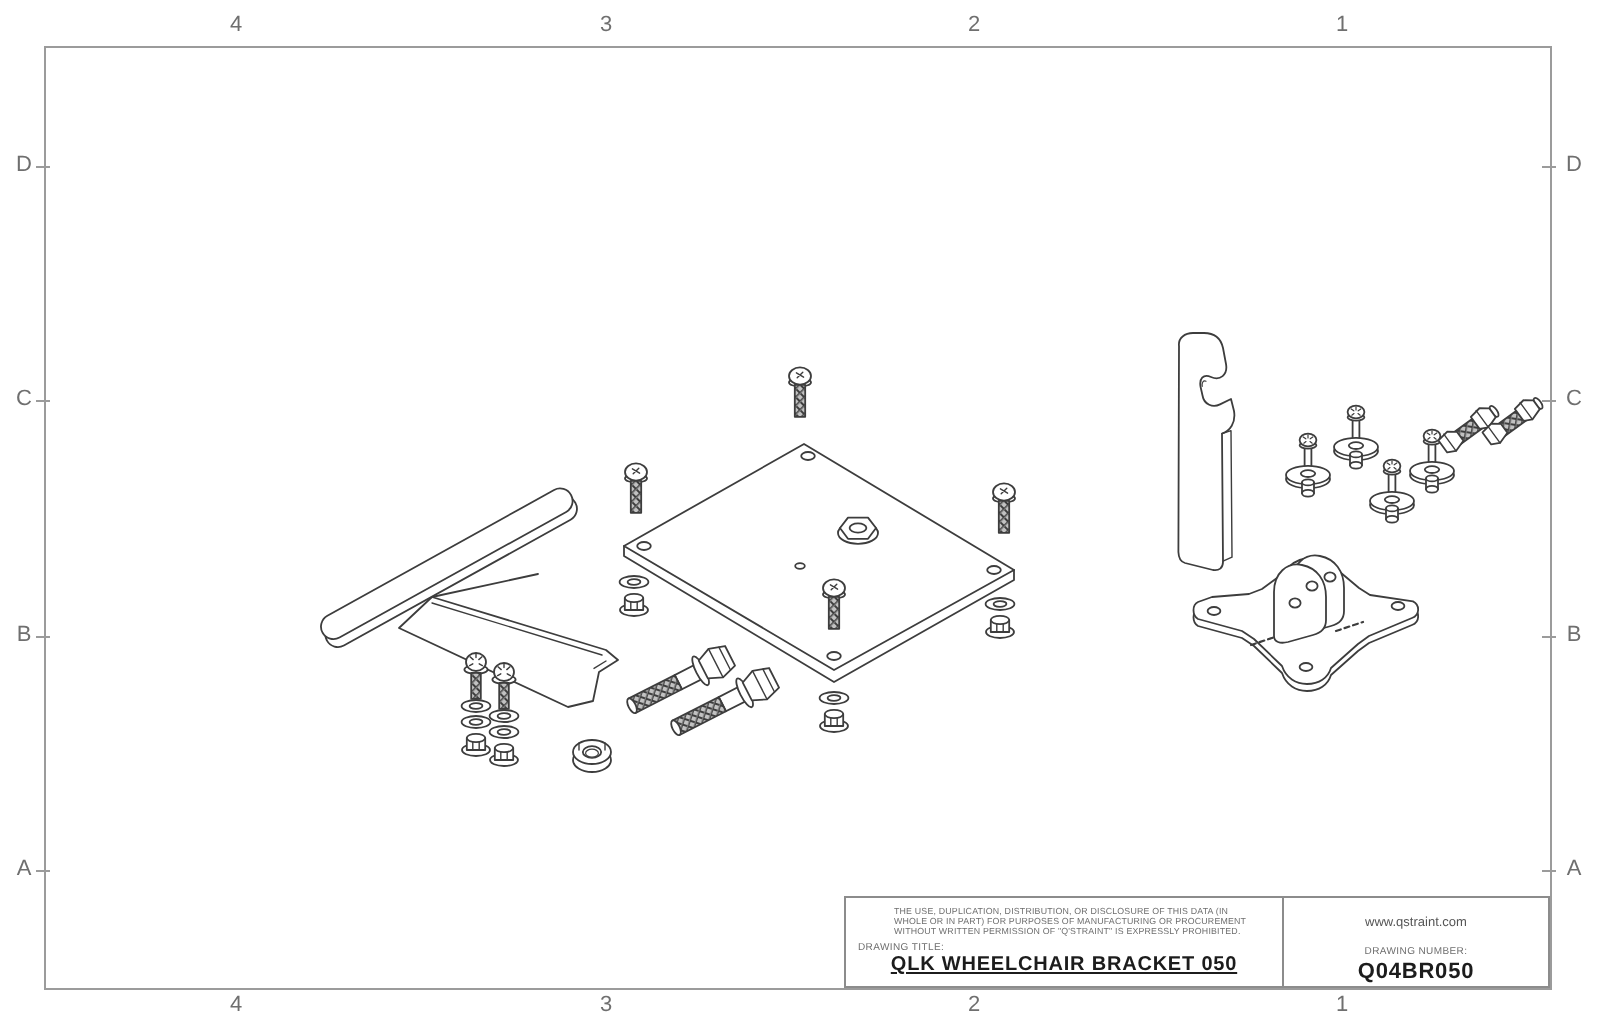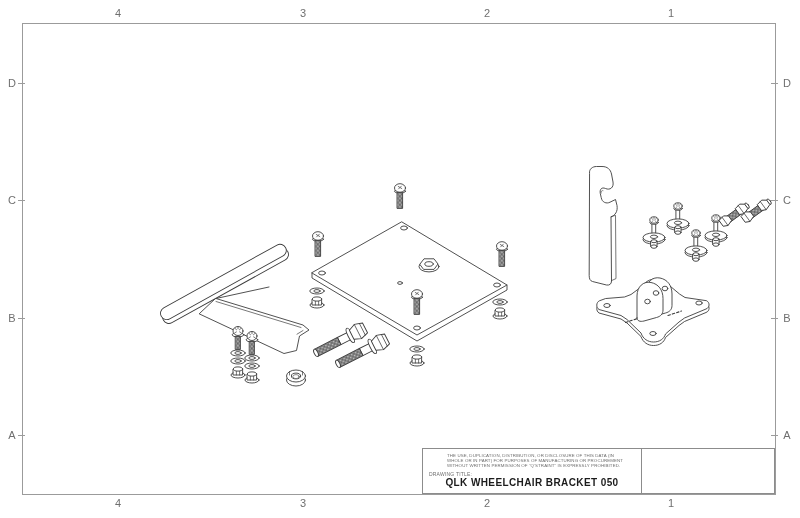--- a/index.html
+++ b/index.html
@@ -24,21 +24,21 @@
   .tb-right{flex:1;position:relative;text-align:center;}
   .legal{
     position:absolute;left:24px;top:4px;font-size:4.4px;line-height:5.1px;color:#6e6e6e;
     letter-spacing:0.1px;white-space:nowrap;
   }
   .tb-label{
     position:absolute;font-size:5px;color:#6e6e6e;letter-spacing:0.2px;
   }
   .tb-title{
     position:absolute;left:0;right:0;top:28px;text-align:center;font-size:10px;
-    font-weight:bold;color:#1c1c1c;letter-spacing:0.4px;white-space:nowrap;
+    font-weight:bold;color:#1c1c1c;letter-spacing:0.4px;white-space:nowrap;text-decoration:underline;
   }
   .tb-site{
     position:absolute;left:0;right:0;top:9px;font-size:6.5px;color:#555;
   }
   .tb-number{
     position:absolute;left:0;right:0;top:31px;font-size:11px;font-weight:bold;color:#1c1c1c;
     letter-spacing:0.4px;
   }
   svg.draw{position:absolute;left:0;top:0;}
   svg.draw *{vector-effect:none;}
@@ -267,15 +267,20 @@
   <div class="titleblock">
     <div class="tb-left">
       <div class="legal">
         <div>THE USE, DUPLICATION, DISTRIBUTION, OR DISCLOSURE OF THIS DATA (IN</div>
         <div>WHOLE OR IN PART) FOR PURPOSES OF MANUFACTURING OR PROCUREMENT</div>
         <div>WITHOUT WRITTEN PERMISSION OF "Q'STRAINT" IS EXPRESSLY PROHIBITED.</div>
       </div>
       <div class="tb-label" style="left:6px;top:22px">DRAWING TITLE:</div>
       <div class="tb-title">QLK WHEELCHAIR BRACKET 050</div>
     </div>
+    <div class="tb-right">
+      <div class="tb-site">www.qstraint.com</div>
+      <div class="tb-label" style="left:0;right:0;top:24px;text-align:center">DRAWING NUMBER:</div>
+      <div class="tb-number">Q04BR050</div>
+    </div>
   </div>
 
 </div>
 
 </body></html>

